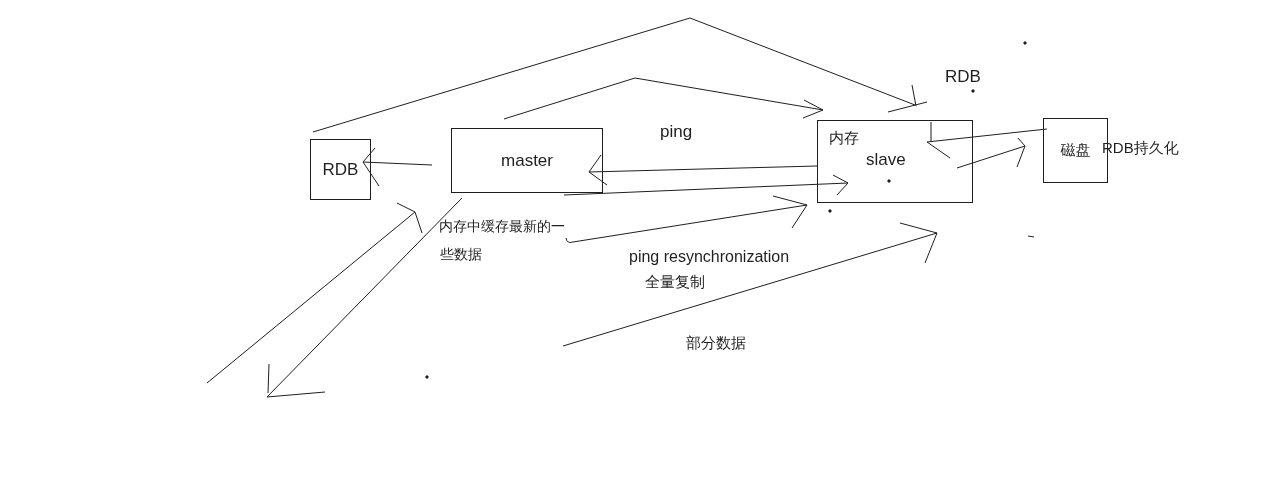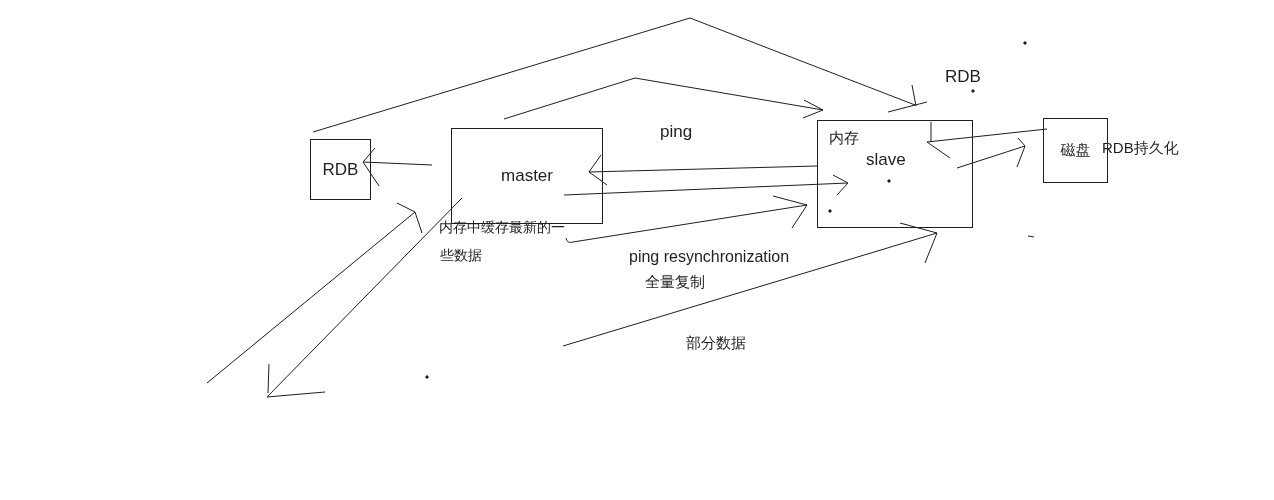--- a/index.html
+++ b/index.html
@@ -15,24 +15,24 @@
   .node{
     position:absolute;
     border:1px solid var(--ink,#1f1f1f);
     background:transparent;
     box-sizing:border-box;
   }
   .node.centered{display:flex;align-items:center;justify-content:center;margin-left:16px;}
   .lbl{position:absolute;white-space:nowrap;line-height:1.1;}
   .latin{font-size:17px;}
   .cjk{font-size:15px;}
-  .note{font-size:14px;}
+  .note{font-size:14px;font-family:Liberation Mono, monospace;}
   #node-rdb-file{left:294px;top:139px;width:61px;height:61px;font-size:17px;}
-  #node-master{left:435px;top:128px;width:152px;height:96px;font-size:17px;}
-  #node-slave{left:817px;top:120px;width:156px;height:108px;}
+  #node-master{left:435px;top:128px;width:152px;height:65px;font-size:17px;}
+  #node-slave{left:817px;top:120px;width:156px;height:83px;}
   #node-disk{left:1027px;top:118px;width:65px;height:65px;font-size:15px;}
   #slave-mem{position:absolute;left:11px;top:8px;font-size:15px;}
   #slave-name{position:absolute;left:42px;top:29px;font-size:17px;margin-left:6px;}
   #lbl-ping{left:640px;top:123px;margin-left:20px;}
   #lbl-rdb-top{left:945px;top:68px;}
   #lbl-rdb-persist{left:1102px;top:140px;}
   #lbl-note1{left:439px;top:220px;}
   #lbl-note2{left:440px;top:248px;}
   #lbl-fullresync-en{left:629px;top:248px;font-size:16px;}
   #lbl-fullresync-zh{left:629px;top:274px;margin-left:16px;}

